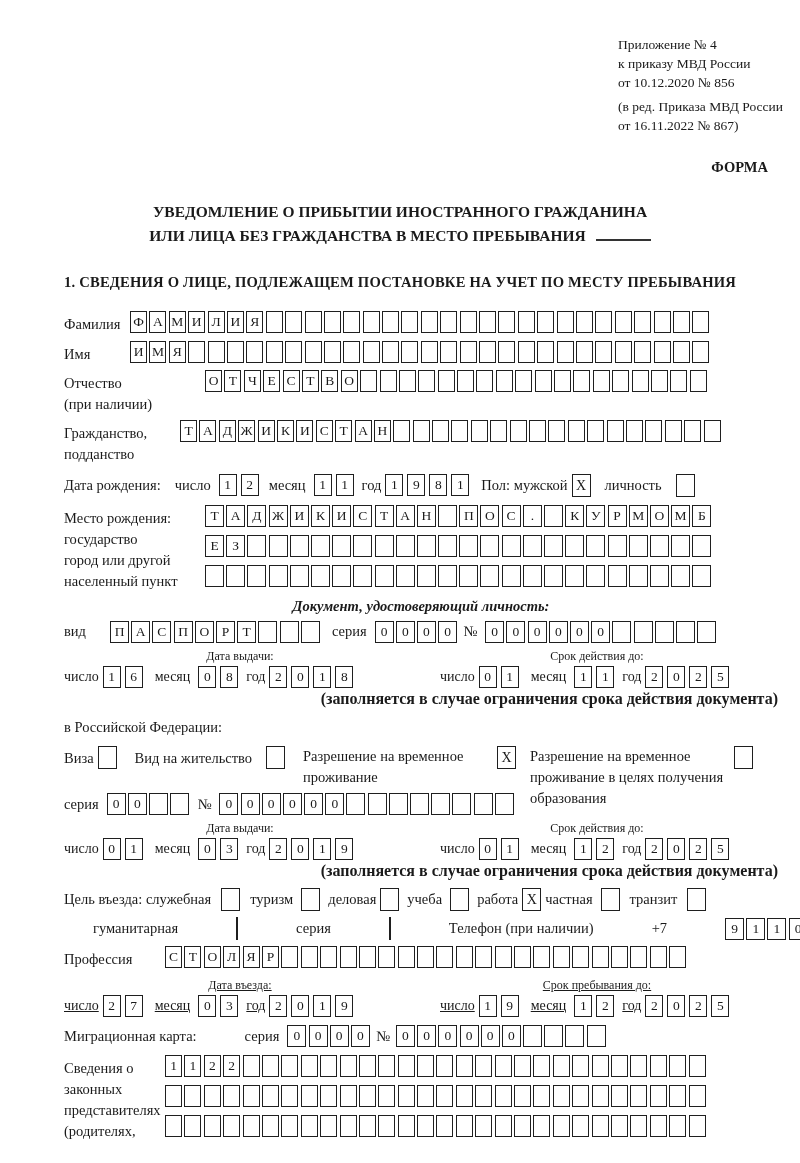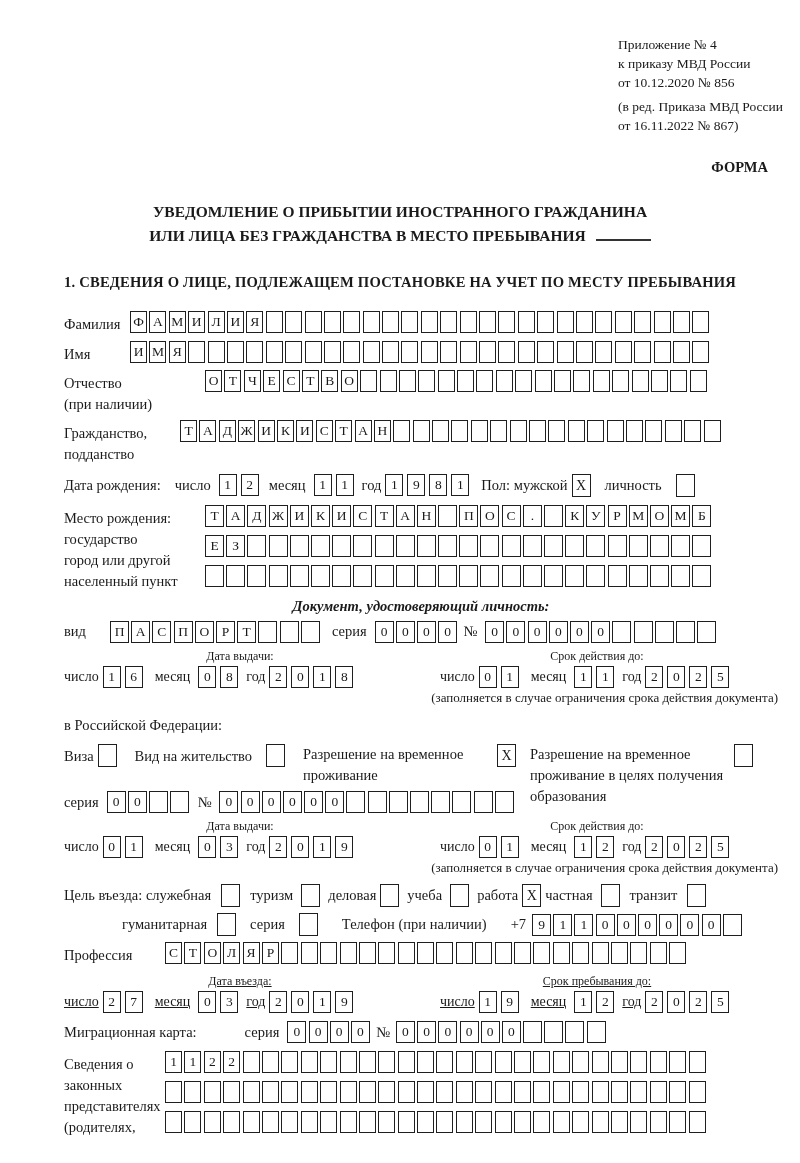--- a/index.html
+++ b/index.html
@@ -42,21 +42,21 @@
   .sp4 { width: 4px; } .sp6 { width: 6px; } .sp8 { width: 8px; } .sp10 { width: 10px; }
   .sp14 { width: 14px; } .sp18 { width: 18px; } .sp24 { width: 24px; }
 
   .center-bold { text-align: center; font-weight: bold; font-size: 14.5px; margin: 4px 0 6px 0; font-style: italic; }
 
   .datepair { display: flex; margin-top: 2px; }
   .datecol-l { width: 352px; }
   .datecol-r { flex: 1; }
   .datehead { text-align: center; font-size: 12px; margin-bottom: 2px; }
   .dateline { display: flex; align-items: center; }
-  .note-right { text-align: right; font-size: 13px; margin: 2px 0 8px 0; }
+  .note-right { text-align: right; font-size: 16px; margin: 2px 0 8px 0; font-weight: bold; }
   .plain { font-size: 14.5px; line-height: 1.55; }
 
   .permit-row { display: flex; align-items: flex-start; margin: 8px 0 10px 0; }
   .permit-opt { display: flex; align-items: flex-start; }
   .permit-opt .t2 { font-size: 14.5px; line-height: 1.45; }
   .pt2 { padding-top: 2px; }
 
   .bp-rows .boxes { display: block; margin-bottom: 8px; }
 </style>
 </head>
@@ -296,21 +296,21 @@
       <span class="sp4"></span>
     <span class="t">частная</span>
       <span class="sp8"></span>
     <span class="cbox"></span>
       <span class="sp10"></span>
     <span class="t">транзит</span>
       <span class="sp10"></span>
     <span class="cbox"></span>
   </div>
 
-  <div class="inline-row wide" style="margin-top:4px;">
+  <div class="inline-row wide" style="margin-top:4px;gap:29px;">
     <span style="width:58px;"></span>
     <span class="t">гуманитарная</span>
       <span class="sp10"></span>
     <span class="cbox"></span>
       <span class="sp14"></span>
     <span class="t">серия</span>
       <span class="sp14"></span>
     <span class="cbox"></span>
       <span class="sp24"></span>
     <span class="t">Телефон (при наличии)</span>

